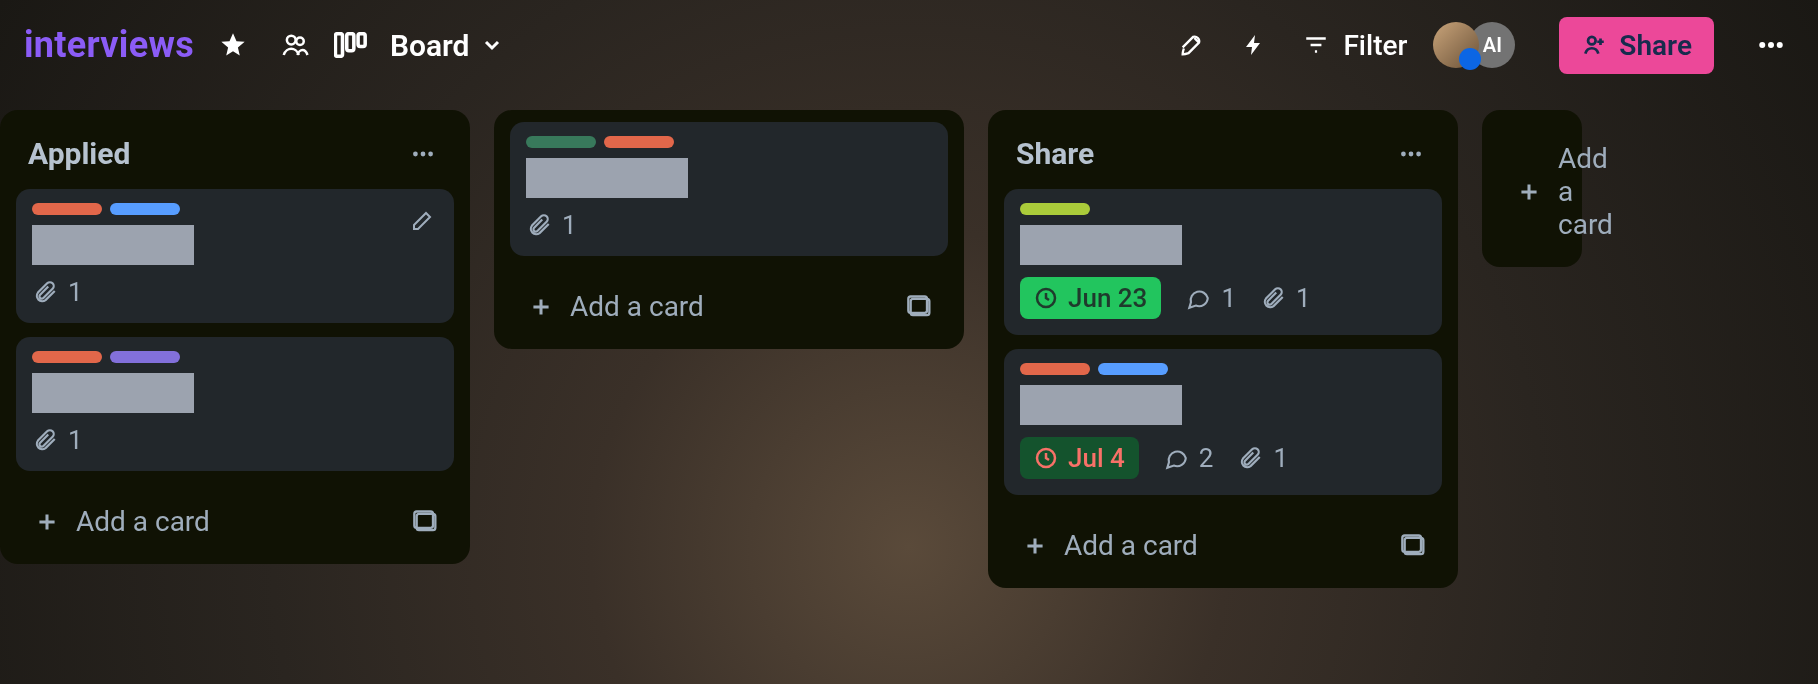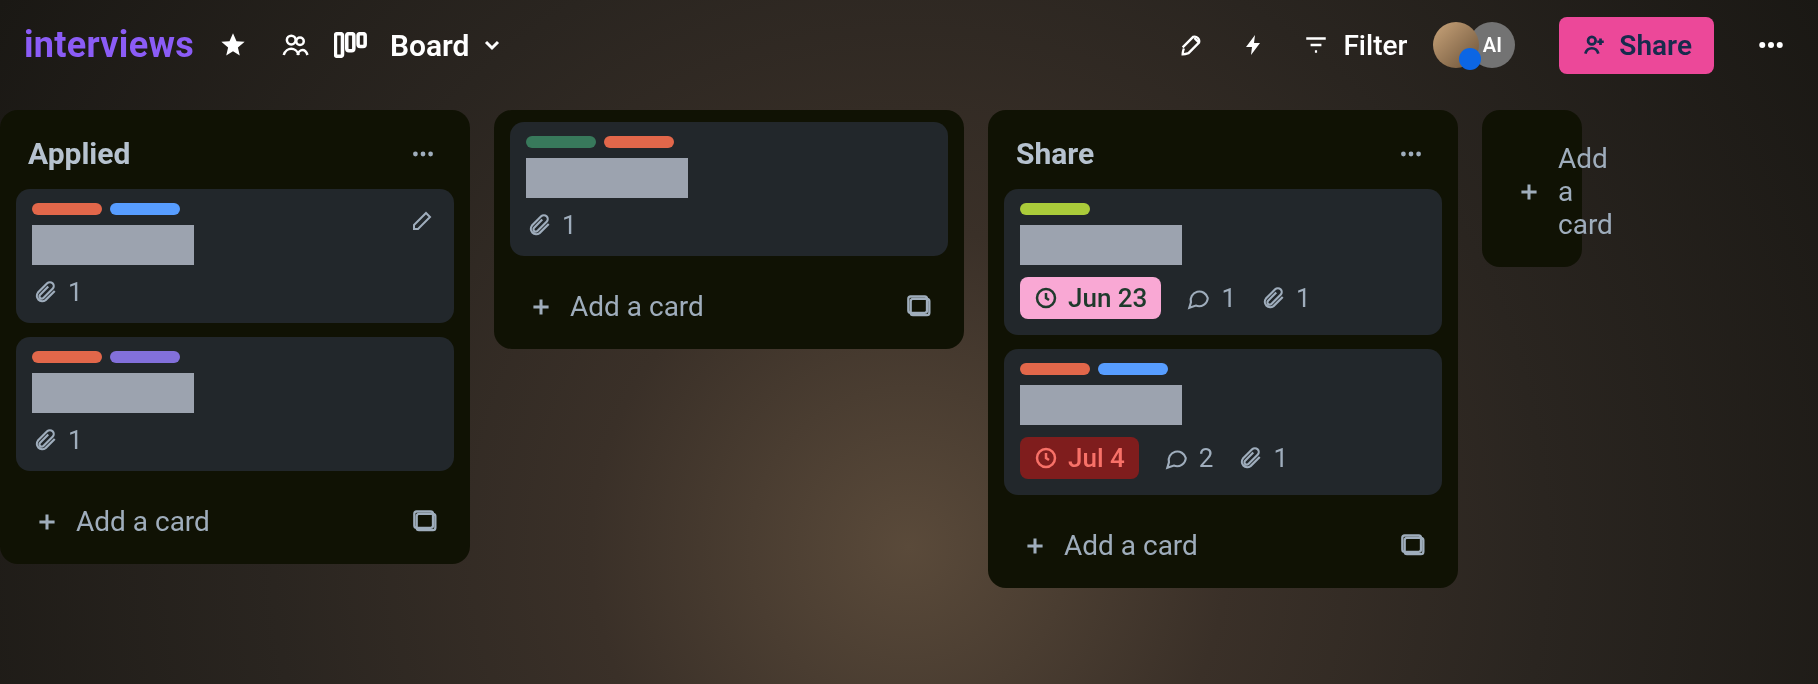--- a/index.html
+++ b/index.html
@@ -113,22 +113,22 @@
   .title-redact {
     background:#9ca3af;
     width:162px; height:40px;
     margin:4px 0 12px;
   }
   .badges { display:flex; align-items:center; gap:24px; color:#9fadbc; font-size:26px;}
   .badge { display:flex; align-items:center; gap:10px;}
   .badge.due {
     padding:6px 14px; border-radius:8px; font-weight:500;
   }
-  .badge.due.green { background:#f9a8d4; color:#1f3a2c;}
-  .badge.due.red   { background:#7f1d1d; color:#f87168;}
+  .badge.due.green { background:#22c55e; color:#1f3a2c;}
+  .badge.due.red   { background:#14532d; color:#f87168;}
   .edit-pencil {
     position:absolute; top:14px; right:14px;
     color:#9fadbc; cursor:pointer;
     padding:6px; border-radius:8px;
   }
 
   .list-footer {
     display:flex; align-items:center; justify-content:space-between;
     padding:14px 12px 6px;
     color:#9fadbc;

